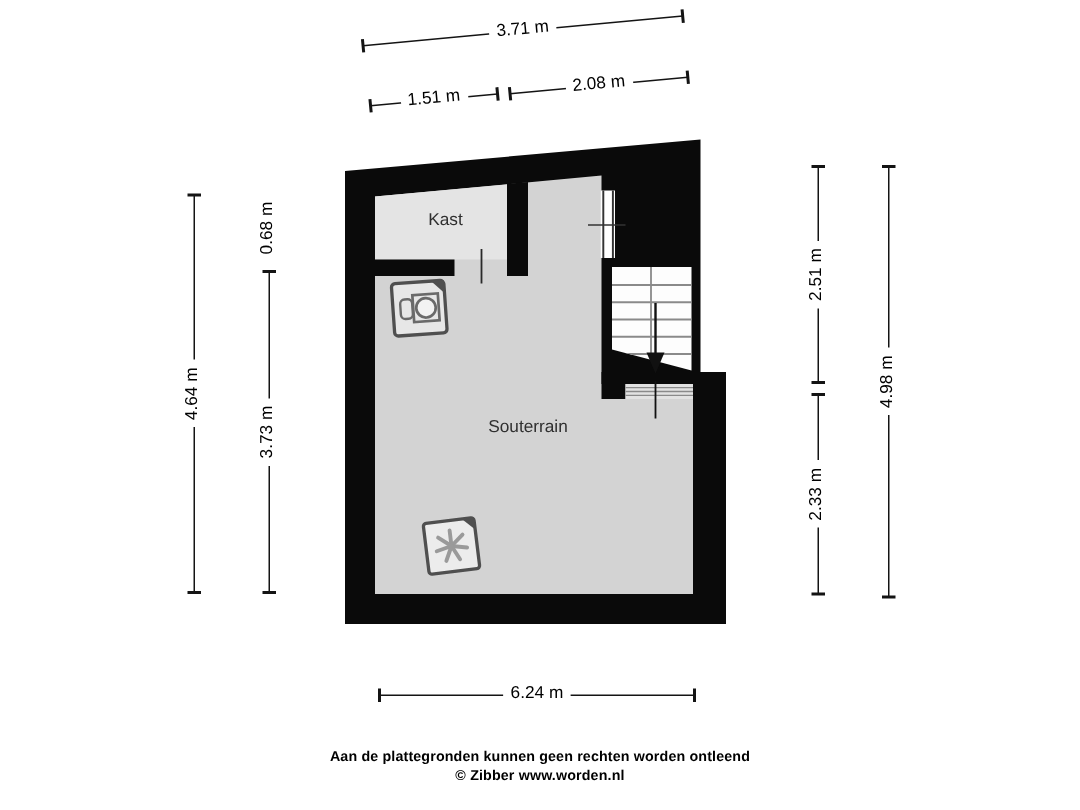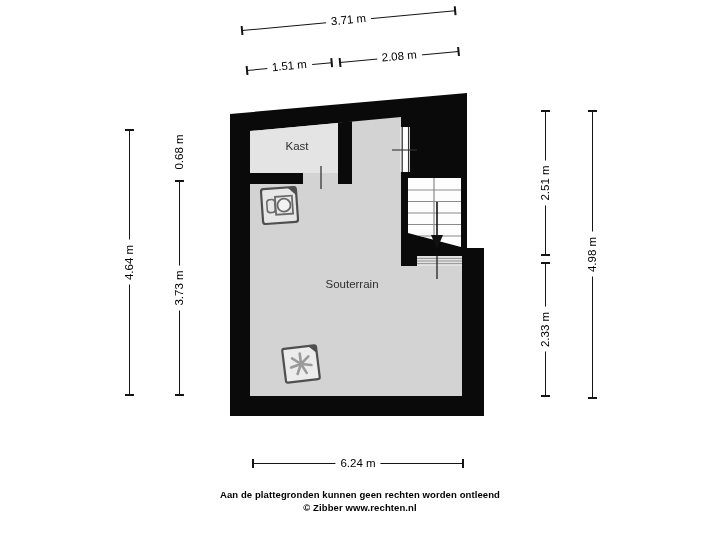--- a/index.html
+++ b/index.html
@@ -24,21 +24,21 @@
   #dim-top-right{left:340px;top:62px;width:119px;transform:rotate(-5.3deg);}
   #dim-bottom{left:253px;top:463px;width:210px;}
   #dim-left-outer{left:129px;top:395px;width:265px;transform:rotate(-90deg);}
   #dim-left-inner-top{left:179px;top:172px;width:40px;transform:rotate(-90deg);}
   #dim-left-inner-bottom{left:179px;top:395px;width:214px;transform:rotate(-90deg);}
   #dim-right-inner-top{left:545px;top:255px;width:144px;transform:rotate(-90deg);}
   #dim-right-inner-bottom{left:545px;top:396px;width:133px;transform:rotate(-90deg);}
   #dim-right-outer{left:592px;top:398px;width:287px;transform:rotate(-90deg);}
   
   .footer{
-    position:absolute;left:0;top:489px;width:720px;text-align:center;
+    position:absolute;left:0;top:499px;width:720px;text-align:center;
     font-size:9.5px;font-weight:700;color:#000;line-height:12.5px;letter-spacing:0.1px;
   }
 </style>
 </head>
 <body>
 
 <div id="canvas">
 
   <svg width="720" height="540" viewBox="0 0 720 540">
     <defs>
@@ -158,16 +158,16 @@
     <span class="lbl">4.98 m</span>
   </div>
   <div class="dim" id="dim-bottom">
     <span class="t a"></span>
       <span class="t b"></span>
     <span class="lbl">6.24 m</span>
   </div>
 
   <div class="footer">
     <div>Aan de plattegronden kunnen geen rechten worden ontleend</div>
-    <div>© Zibber www.rechten.nl</div>
+    <div>© Zibber www.worden.nl</div>
   </div>
 
 </div>
 
 </body></html>

